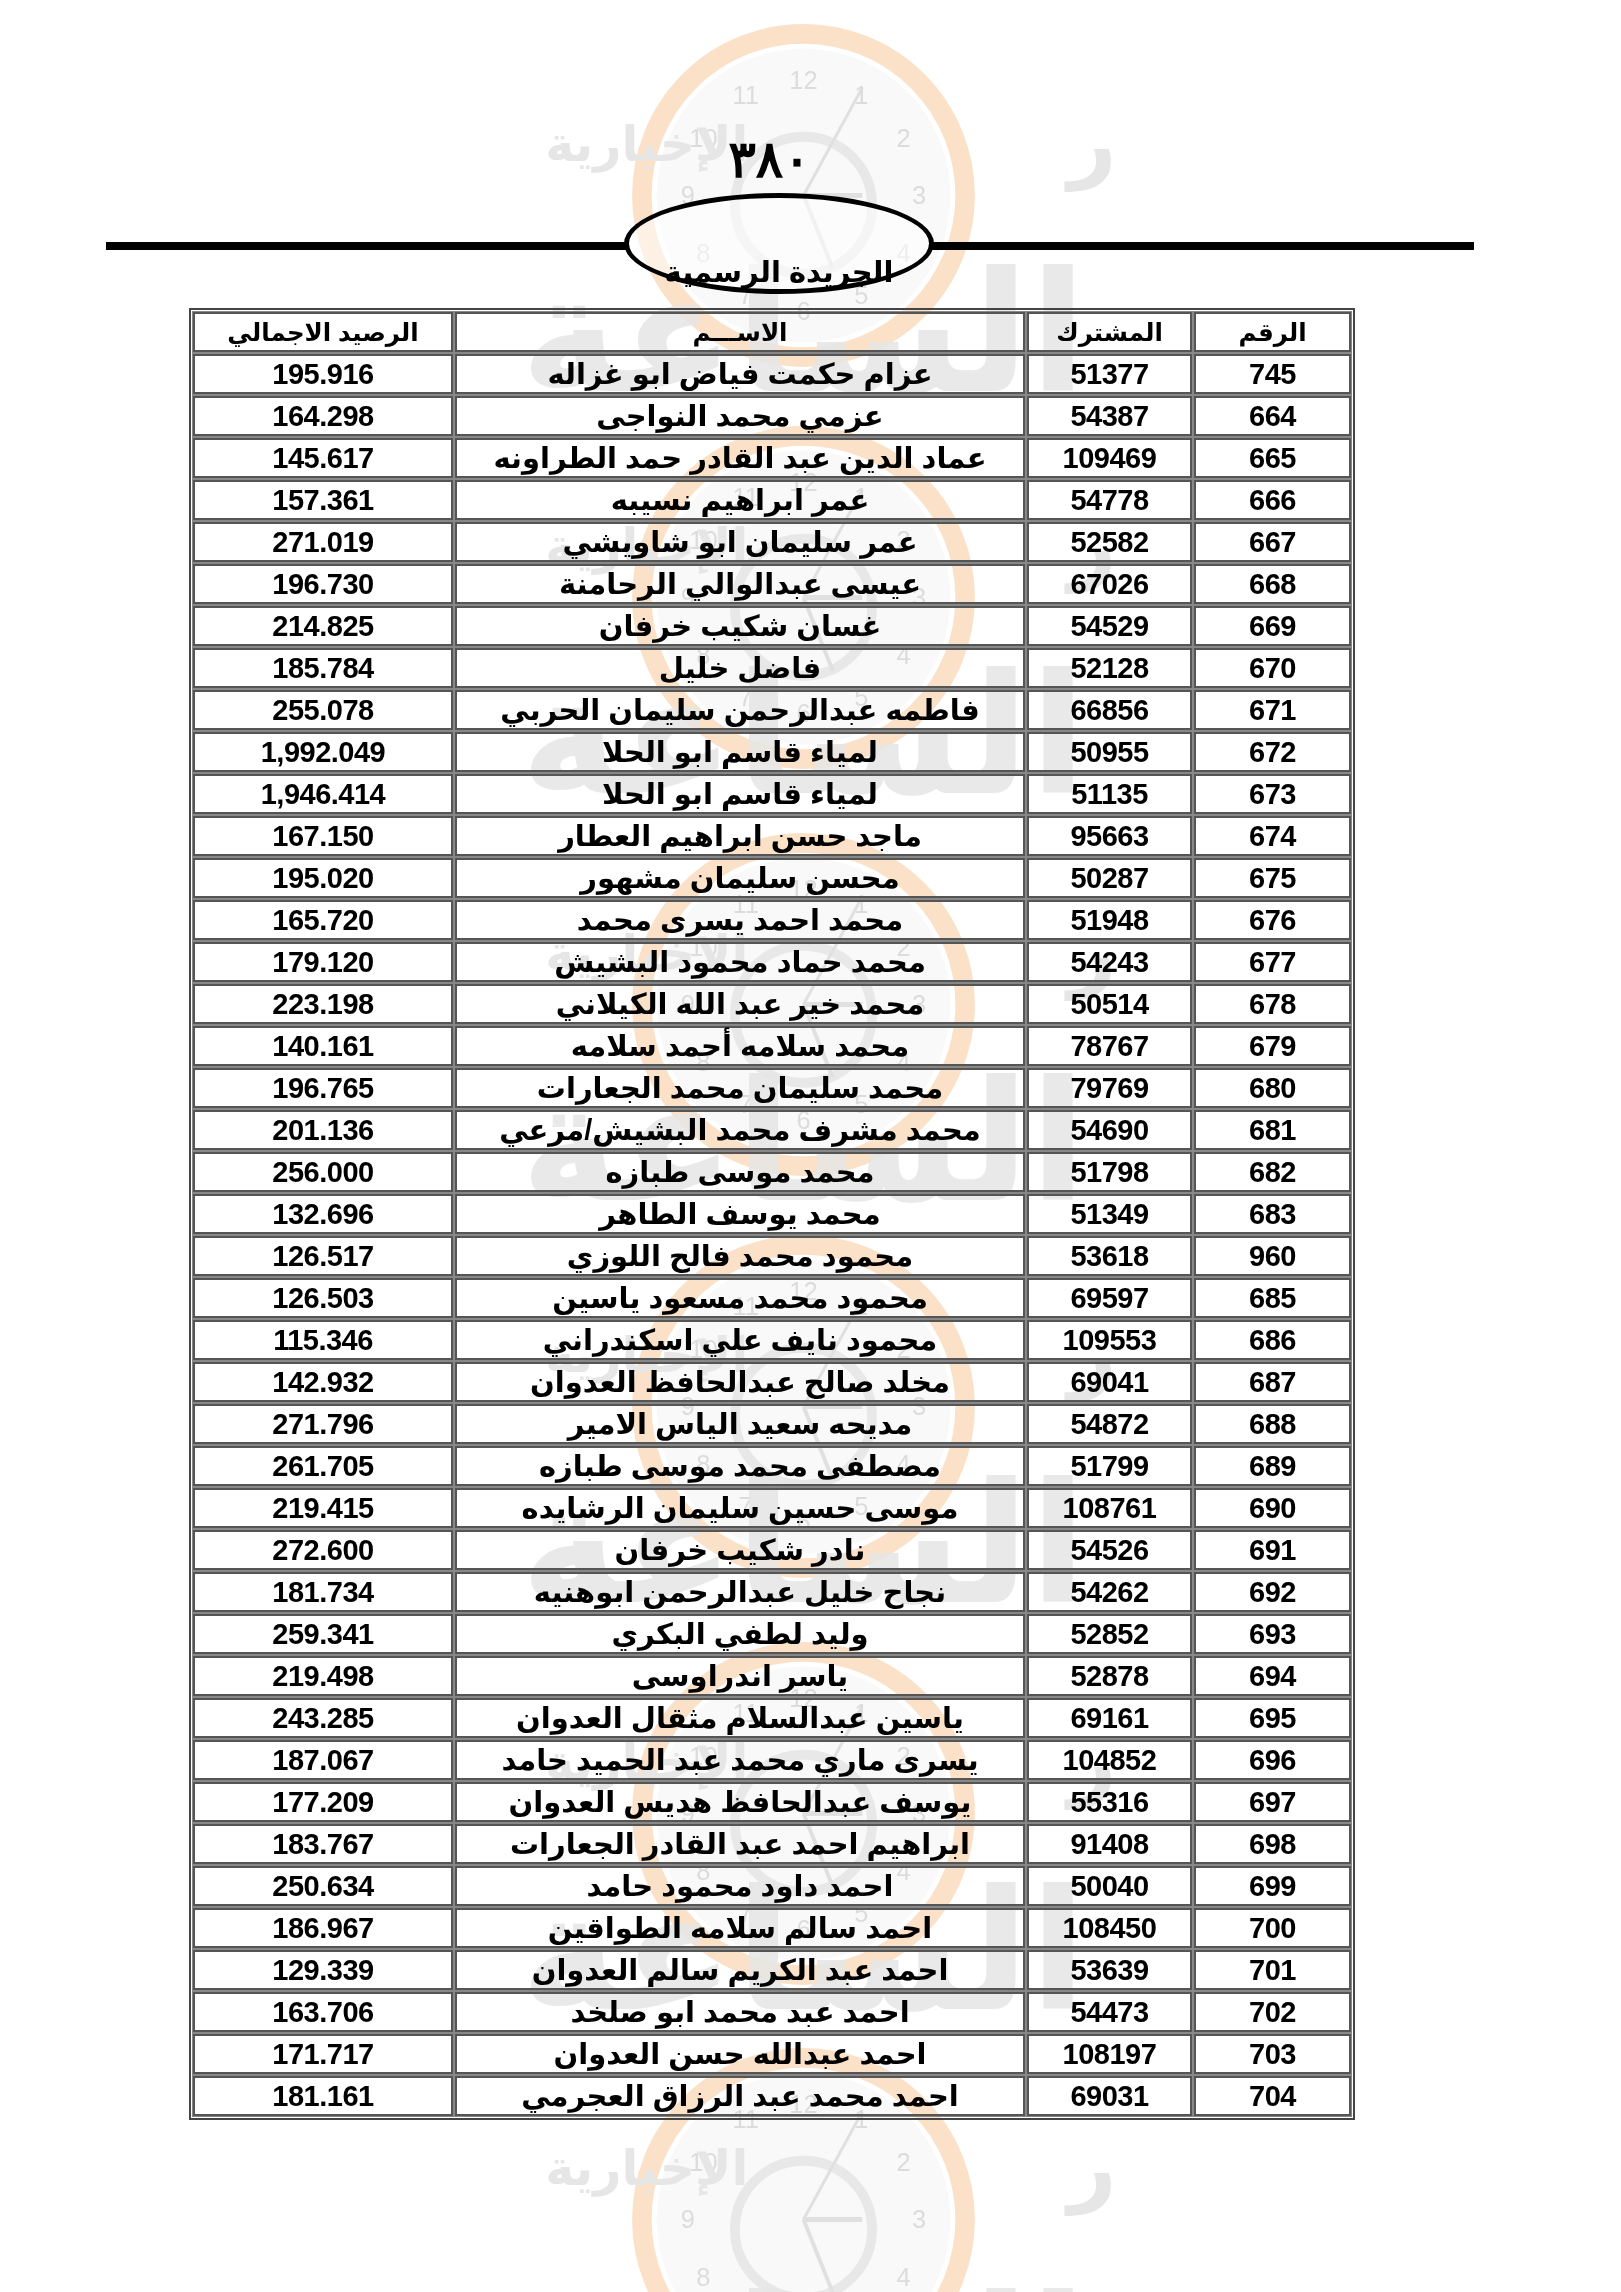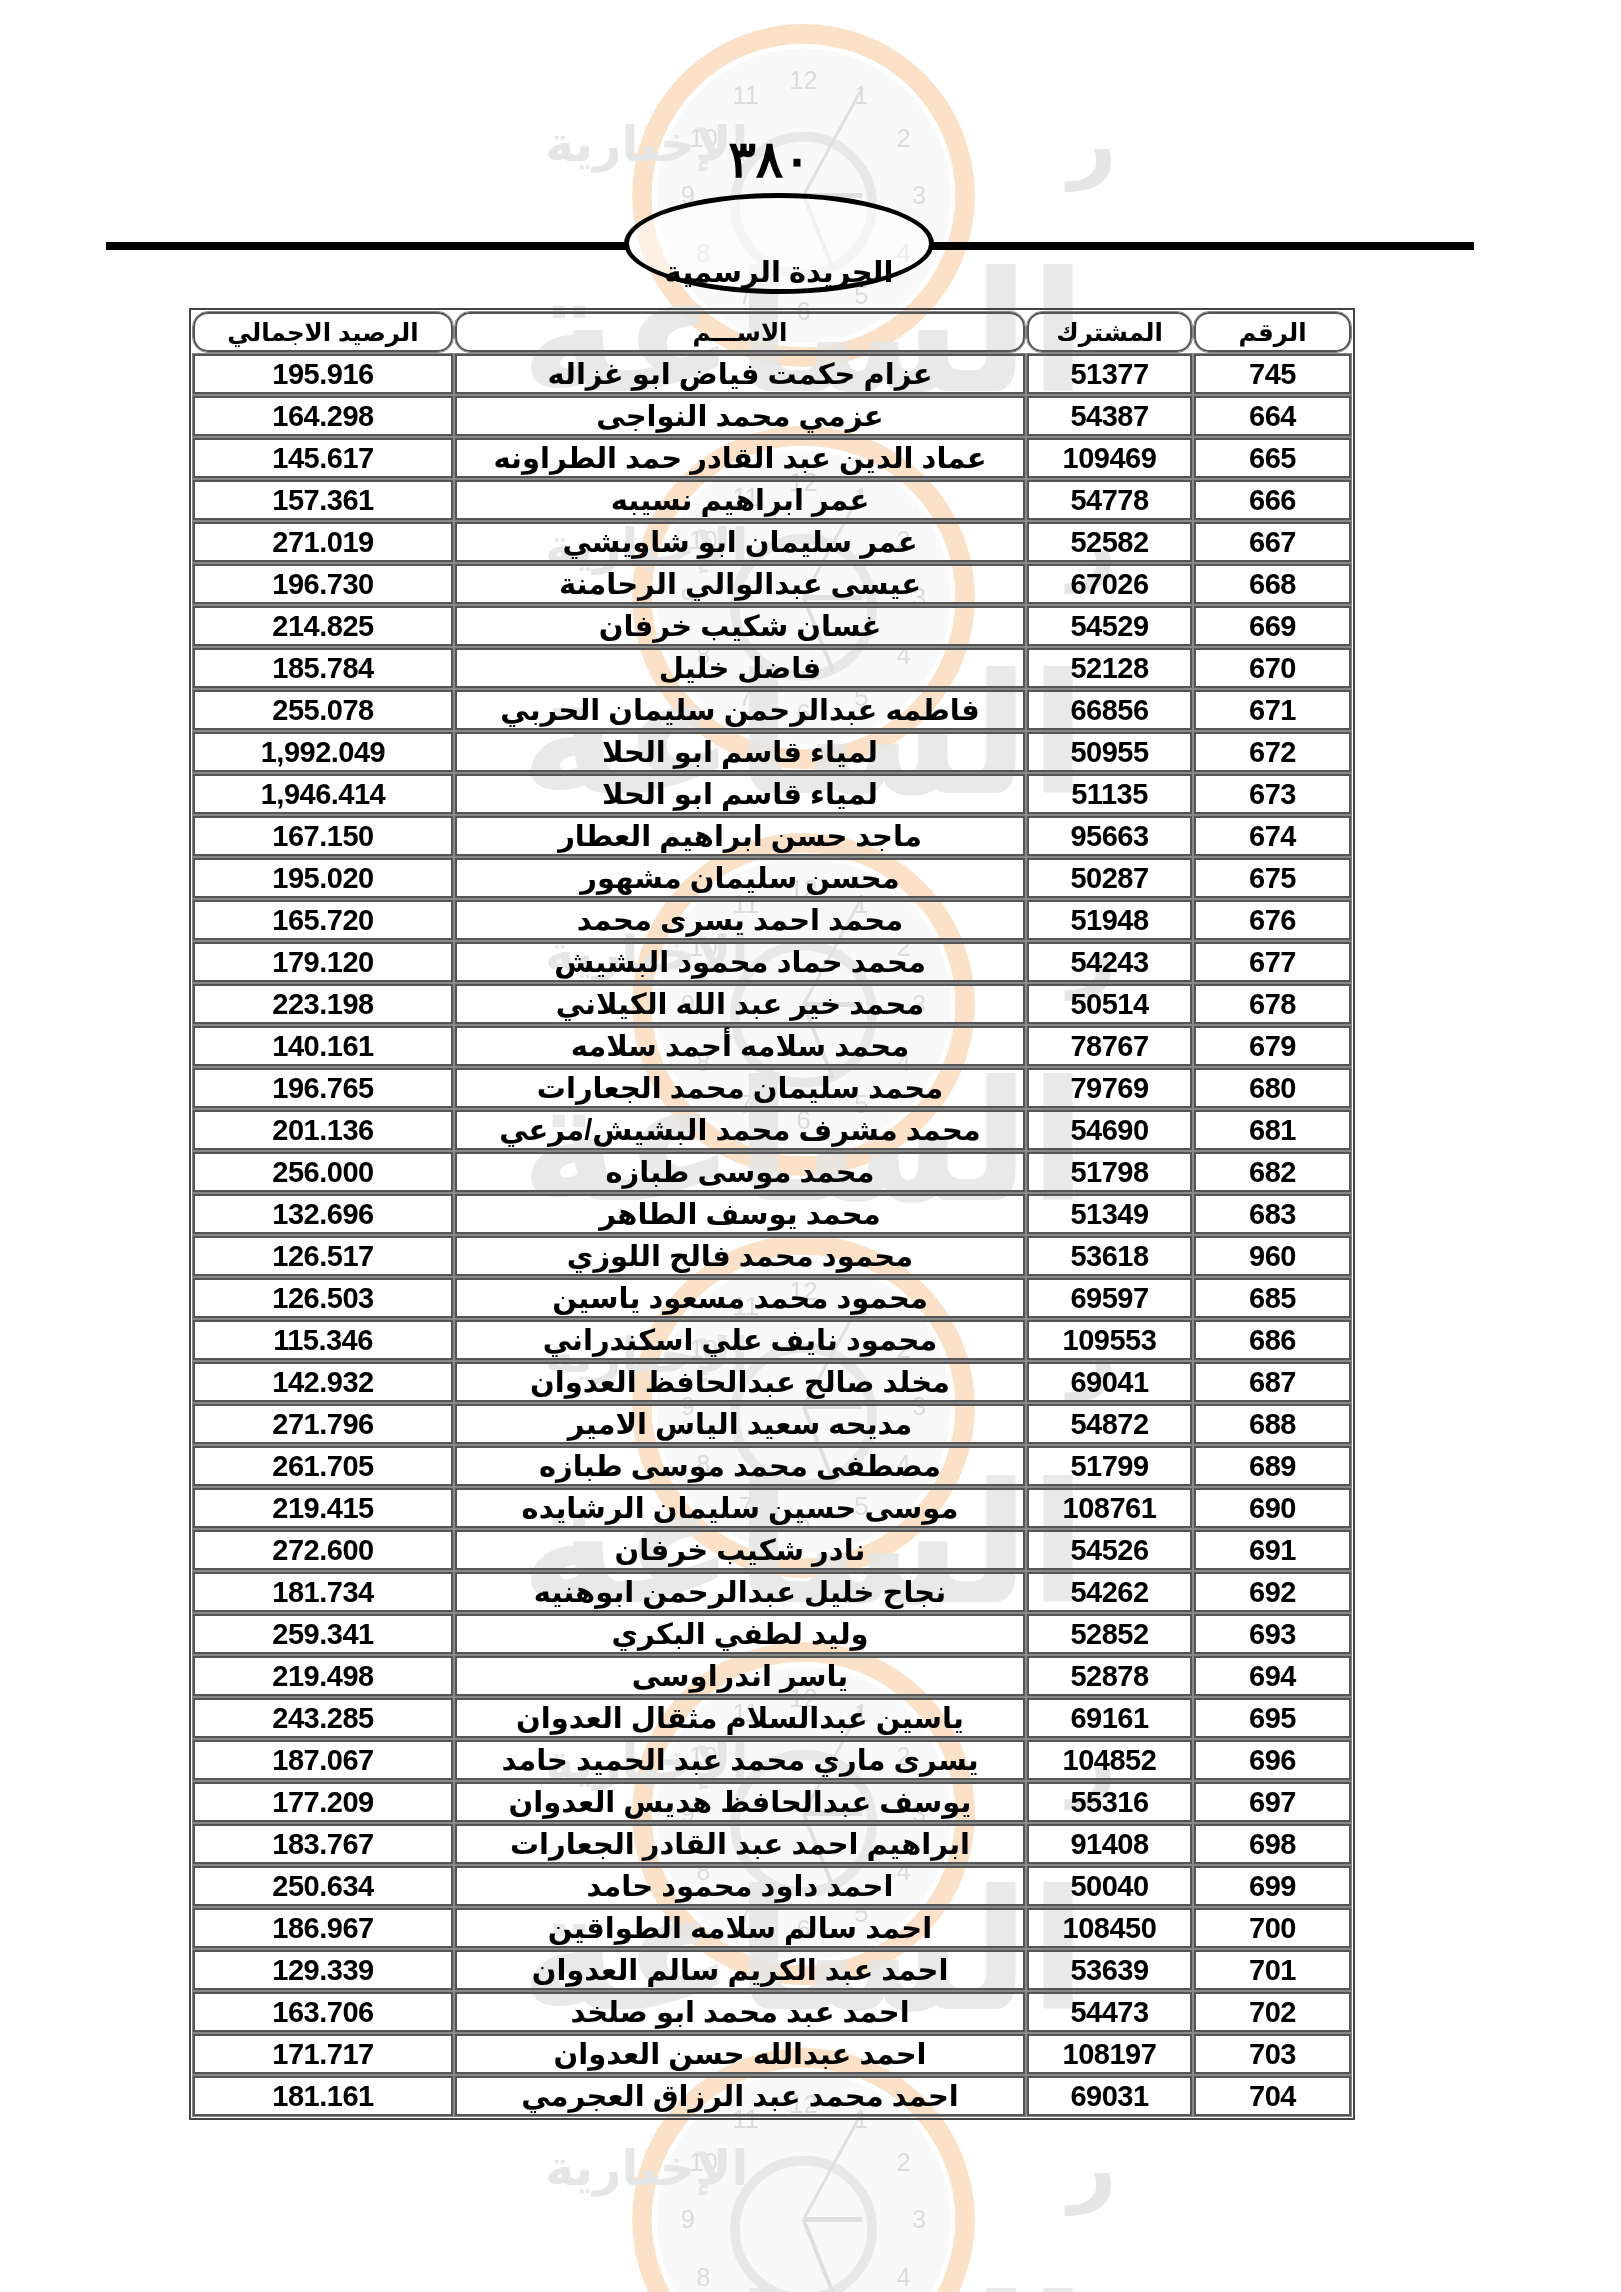--- a/index.html
+++ b/index.html
@@ -21,21 +21,21 @@
   .oval { position: absolute; left: 624px; top: 193px; width: 310px; height: 101px; box-sizing: border-box;
           border: 5.9px solid #000; border-radius: 50%; background: rgba(255,255,255,0.55); z-index: 3;
           display: flex; align-items: flex-end; justify-content: center; }
   .oval-title { font-weight: bold; font-size: 29px; color: #000; direction: rtl; }
 
   .table-wrap { position: absolute; left: 189px; top: 308px; width: 1165px; z-index: 2; }
   table.ledger { width: 1165px; border-collapse: separate; border-spacing: 2px; border: 2px solid #444;
                  table-layout: fixed; direction: rtl; background: transparent; }
   table.ledger th, table.ledger td { border: 2px solid #555; outline: 1px solid #888; height: 36px; padding: 0;
                  text-align: center; vertical-align: middle; color: #000; background: rgba(255,255,255,0.0); }
-  table.ledger th { font-weight: bold; font-size: 24.5px; border-radius: 15px; }
+  table.ledger th { font-weight: bold; font-size: 24.5px; }
   table.ledger td { font-weight: bold; font-size: 29px; line-height: 33px; }
   td.num, td.sub, td.bal { font-family: "Liberation Sans", sans-serif; letter-spacing: -0.5px; }
   td.name { font-size: 24.5px; }
   col.c-num { width: 157px; }
   col.c-sub { width: 165px; }
   col.c-name { width: 570px; }
   col.c-bal { width: 260px; }
 </style>
 </head>
 <body>

